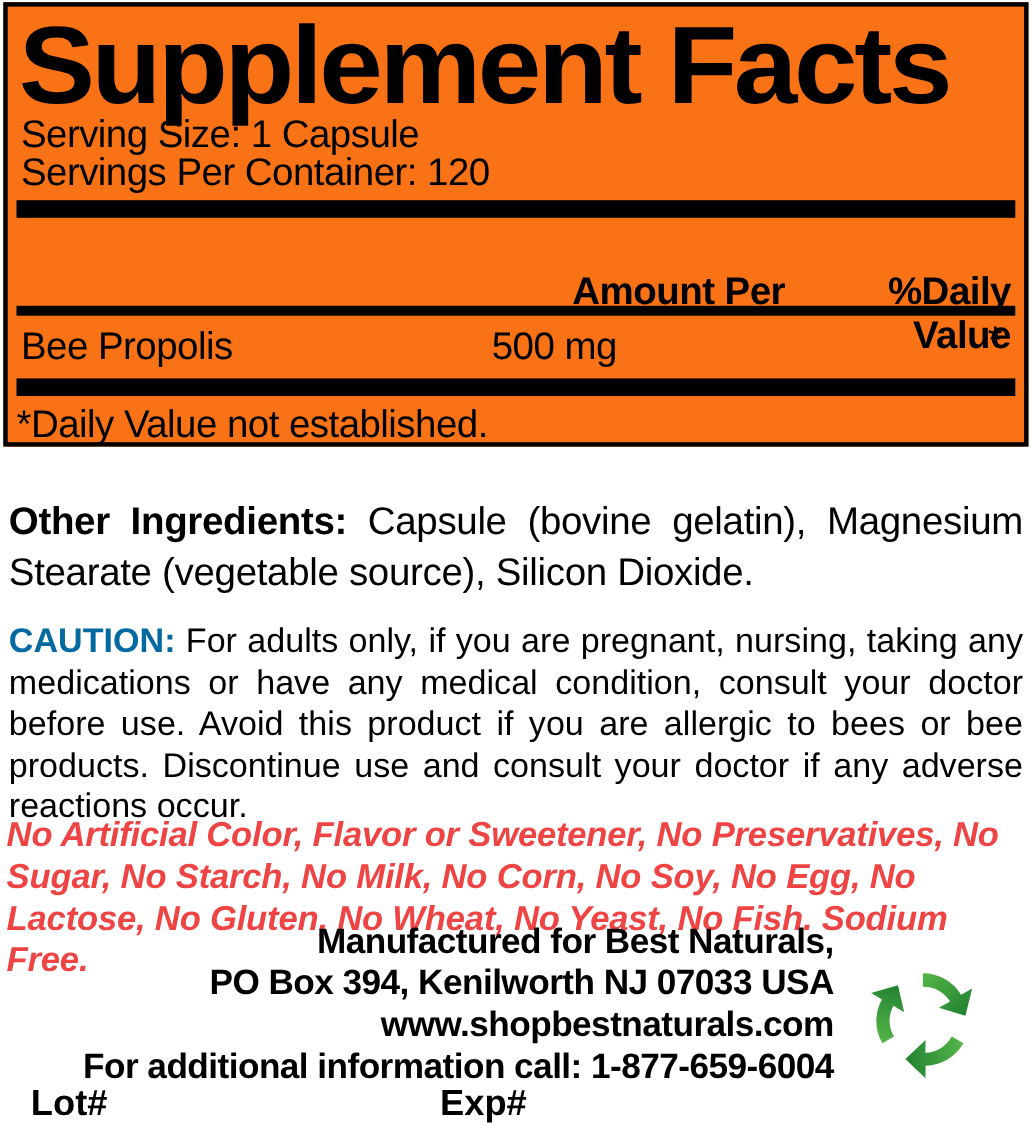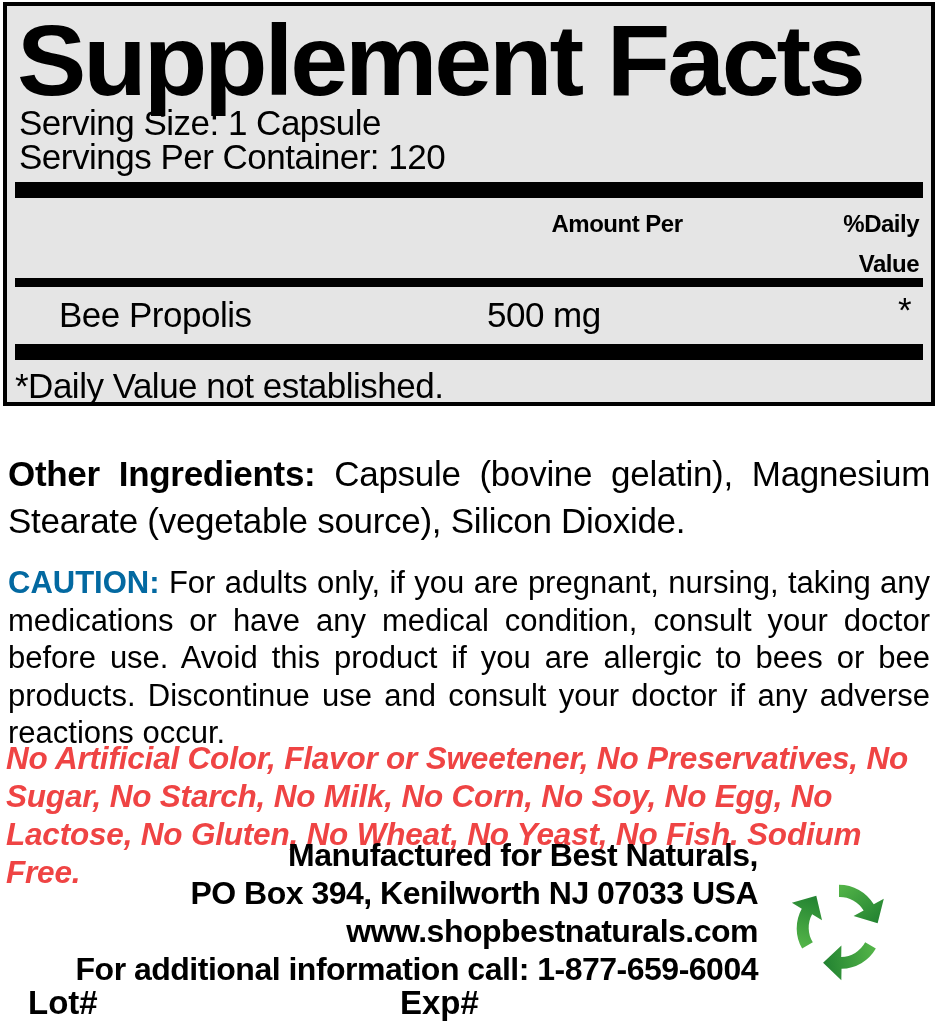--- a/index.html
+++ b/index.html
@@ -5,41 +5,41 @@
   html, body { margin:0; padding:0; }
   body {
     width:938px; height:1024px; position:relative; background:#ffffff;
     font-family:"Liberation Sans", sans-serif; color:#000;
     overflow:hidden;
   }
 
   
   .facts-box {
     position:absolute; left:3px; top:2px; width:932px; height:404px;
-    border:4px solid #000; box-sizing:border-box; background:#e5e5e5;
+    border:4px solid #000; box-sizing:border-box; background:#f97316;
   }
   .title {
     position:absolute; top:4px; left:10px;
     font-size:100px; font-weight:bold; letter-spacing:-3px; line-height:1;
     white-space:nowrap; transform:scaleX(1.04); transform-origin:left top;
   }
   .serving-info {
     position:absolute; top:100px; left:12px;
     font-size:35px; line-height:34px; letter-spacing:-0.5px;
   }
   .bar { position:absolute; left:8px; right:8px; background:#000; }
   .bar-thick-1 { top:176px; height:16px; }
   .bar-thin    { top:272px; height:9px;  }
   .bar-thick-2 { top:338px; height:16px; }
 
-  .col-head { font-weight:bold; font-size:24px; line-height:40px; letter-spacing:-0.5px; }
+  .col-head { font-weight:bold; font-size:35px; line-height:40px; letter-spacing:-0.5px;margin-top:41px; }
   .col-head-amount { position:absolute; top:198px; left:440px; width:340px; text-align:center; }
   .col-head-dv     { position:absolute; top:198px; right:12px; width:180px; text-align:right; }
 
-  .row-cell { font-size:35px; letter-spacing:-0.5px;margin-left:40px; }
+  .row-cell { font-size:35px; letter-spacing:-0.5px; }
   .row-name   { position:absolute; top:289px; left:12px; }
   .row-amount { position:absolute; top:289px; left:440px; width:340px; }
   .row-dv     { position:absolute; top:284px; right:20px; width:80px; text-align:right; }
 
   .footnote { position:absolute; top:360px; left:8px; font-size:35px; letter-spacing:-0.5px; }
 
   
   .para { position:absolute; left:8px; width:922px; text-align:justify; }
   .other-ingredients { top:415px; font-size:35px; line-height:47px; letter-spacing:-0.3px; }
   .other-ingredients .lead { font-weight:bold; }

